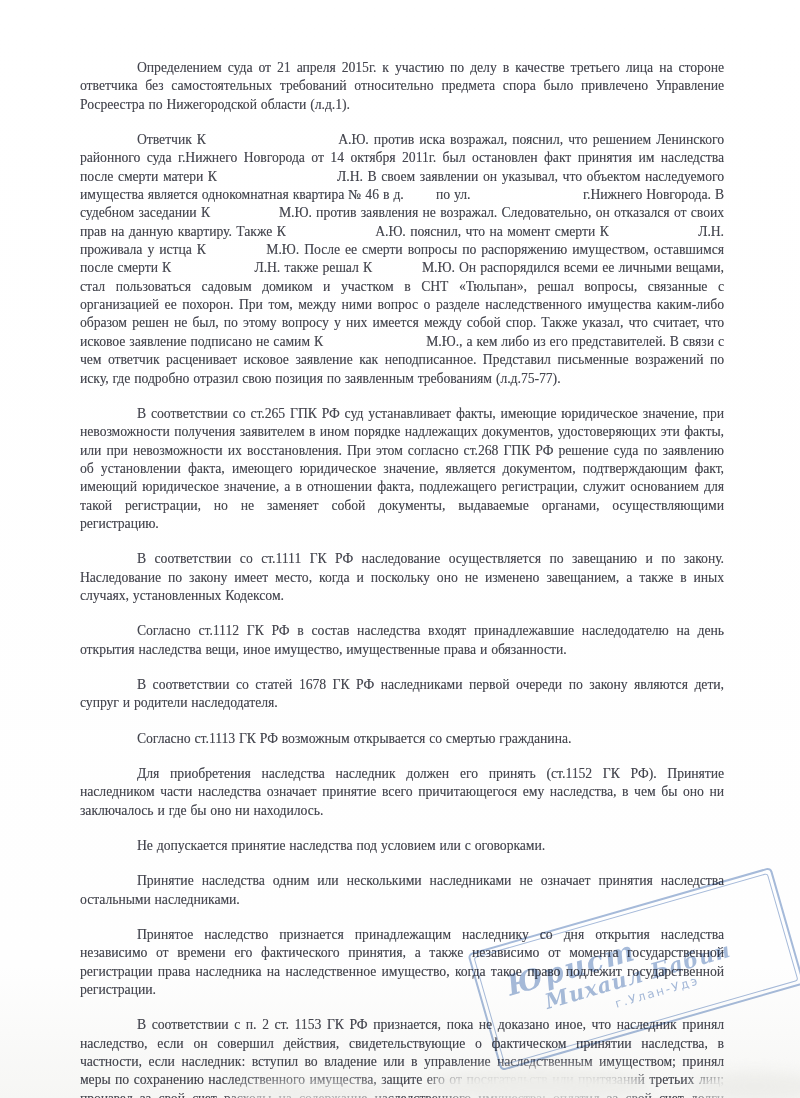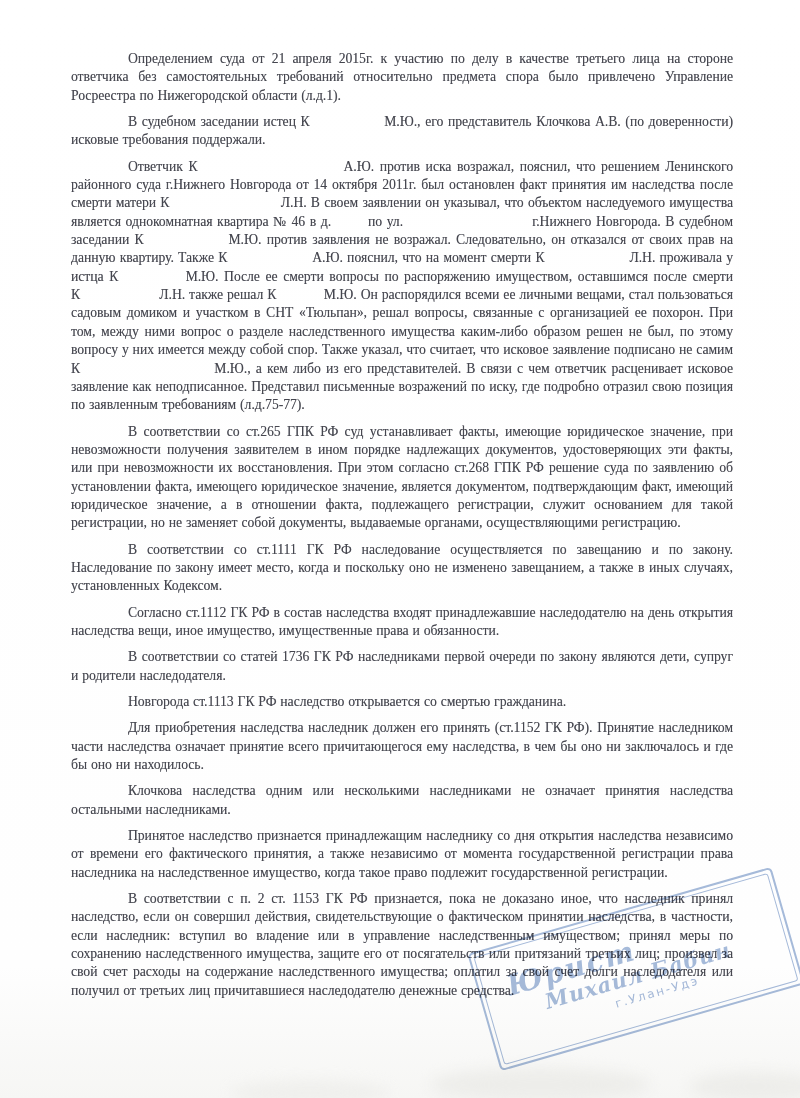--- a/index.html
+++ b/index.html
@@ -20,21 +20,21 @@
     left: 63px;
     top: 42px;
     width: 678px;
     font-size: 13.6px;
     line-height: 18.35px;
     color: #45464f;
     text-align: justify;
     text-shadow: 0.2px 0.2px 0.5px rgba(69, 70, 79, 0.45);
   }
   .para {
-    margin: 8px;
+    margin: 17px;
     text-indent: 57px;
     word-spacing: 0.5px;
   }
   
   .stamp {
     position: absolute;
     left: 478px;
     top: 908px;
     width: 312px;
     height: 118px;
@@ -86,29 +86,29 @@
   .smudge.b { left: 690px; top: 1072px; width: 130px; height: 30px; }
   .smudge.c { left: 230px; top: 1080px; width: 160px; height: 26px; opacity: .7; }
 </style>
 </head>
 <body>
 
 <main class="page">
 
   <section class="text-block">
     <p class="para">Определением суда от 21 апреля 2015г. к участию по делу в качестве третьего лица на стороне ответчика без самостоятельных требований относительно предмета спора было привлечено Управление Росреестра по Нижегородской области (л.д.1).</p>
-    <p class="para">В судебном заседании истец К&nbsp;&nbsp;&nbsp;&nbsp;&nbsp;&nbsp;&nbsp;&nbsp;&nbsp;&nbsp;&nbsp;&nbsp;&nbsp;&nbsp;&nbsp;&nbsp;М.Ю., его представитель Клочкова А.В. (по доверенности) исковые требования поддержали.</p>
     <p class="para">Ответчик К&nbsp;&nbsp;&nbsp;&nbsp;&nbsp;&nbsp;&nbsp;&nbsp;&nbsp;&nbsp;&nbsp;&nbsp;&nbsp;&nbsp;&nbsp;&nbsp;&nbsp;&nbsp;&nbsp;&nbsp;&nbsp;&nbsp;&nbsp;&nbsp;&nbsp;&nbsp;А.Ю. против иска возражал, пояснил, что решением Ленинского районного суда г.Нижнего Новгорода от 14 октября 2011г. был остановлен факт принятия им наследства после смерти матери К&nbsp;&nbsp;&nbsp;&nbsp;&nbsp;&nbsp;&nbsp;&nbsp;&nbsp;&nbsp;&nbsp;&nbsp;&nbsp;&nbsp;&nbsp;&nbsp;&nbsp;&nbsp;&nbsp;&nbsp;&nbsp;&nbsp;&nbsp;&nbsp;&nbsp;&nbsp;Л.Н. В своем заявлении он указывал, что объектом наследуемого имущества является однокомнатная квартира № 46 в д.&nbsp;&nbsp;&nbsp;&nbsp;&nbsp;&nbsp;&nbsp;&nbsp;по ул.&nbsp;&nbsp;&nbsp;&nbsp;&nbsp;&nbsp;&nbsp;&nbsp;&nbsp;&nbsp;&nbsp;&nbsp;&nbsp;&nbsp;&nbsp;&nbsp;&nbsp;&nbsp;&nbsp;&nbsp;&nbsp;&nbsp;&nbsp;&nbsp;&nbsp;&nbsp;&nbsp;&nbsp;г.Нижнего Новгорода. В судебном заседании К&nbsp;&nbsp;&nbsp;&nbsp;&nbsp;&nbsp;&nbsp;&nbsp;&nbsp;&nbsp;&nbsp;&nbsp;&nbsp;&nbsp;&nbsp;&nbsp;М.Ю. против заявления не возражал. Следовательно, он отказался от своих прав на данную квартиру. Также К&nbsp;&nbsp;&nbsp;&nbsp;&nbsp;&nbsp;&nbsp;&nbsp;&nbsp;&nbsp;&nbsp;&nbsp;&nbsp;&nbsp;&nbsp;&nbsp;&nbsp;&nbsp;&nbsp;&nbsp;А.Ю. пояснил, что на момент смерти К&nbsp;&nbsp;&nbsp;&nbsp;&nbsp;&nbsp;&nbsp;&nbsp;&nbsp;&nbsp;&nbsp;&nbsp;&nbsp;&nbsp;&nbsp;&nbsp;&nbsp;&nbsp;&nbsp;&nbsp;Л.Н. проживала у истца К&nbsp;&nbsp;&nbsp;&nbsp;&nbsp;&nbsp;&nbsp;&nbsp;&nbsp;&nbsp;&nbsp;&nbsp;М.Ю. После ее смерти вопросы по распоряжению имуществом, оставшимся после смерти К&nbsp;&nbsp;&nbsp;&nbsp;&nbsp;&nbsp;&nbsp;&nbsp;&nbsp;&nbsp;&nbsp;&nbsp;&nbsp;&nbsp;&nbsp;&nbsp;&nbsp;&nbsp;&nbsp;&nbsp;Л.Н. также решал К&nbsp;&nbsp;&nbsp;&nbsp;&nbsp;&nbsp;&nbsp;&nbsp;&nbsp;&nbsp;&nbsp;&nbsp;М.Ю. Он распорядился всеми ее личными вещами, стал пользоваться садовым домиком и участком в СНТ «Тюльпан», решал вопросы, связанные с организацией ее похорон. При том, между ними вопрос о разделе наследственного имущества каким-либо образом решен не был, по этому вопросу у них имеется между собой спор. Также указал, что считает, что исковое заявление подписано не самим К&nbsp;&nbsp;&nbsp;&nbsp;&nbsp;&nbsp;&nbsp;&nbsp;&nbsp;&nbsp;&nbsp;&nbsp;&nbsp;&nbsp;&nbsp;&nbsp;&nbsp;&nbsp;&nbsp;&nbsp;&nbsp;&nbsp;&nbsp;&nbsp;&nbsp;&nbsp;М.Ю., а кем либо из его представителей. В связи с чем ответчик расценивает исковое заявление как неподписанное. Представил письменные возражений по иску, где подробно отразил свою позиция по заявленным требованиям (л.д.75-77).</p>
     <p class="para">В соответствии со ст.265 ГПК РФ суд устанавливает факты, имеющие юридическое значение, при невозможности получения заявителем в ином порядке надлежащих документов, удостоверяющих эти факты, или при невозможности их восстановления. При этом согласно ст.268 ГПК РФ решение суда по заявлению об установлении факта, имеющего юридическое значение, является документом, подтверждающим факт, имеющий юридическое значение, а в отношении факта, подлежащего регистрации, служит основанием для такой регистрации, но не заменяет собой документы, выдаваемые органами, осуществляющими регистрацию.</p>
     <p class="para">В соответствии со ст.1111 ГК РФ наследование осуществляется по завещанию и по закону. Наследование по закону имеет место, когда и поскольку оно не изменено завещанием, а также в иных случаях, установленных Кодексом.</p>
     <p class="para">Согласно ст.1112 ГК РФ в состав наследства входят принадлежавшие наследодателю на день открытия наследства вещи, иное имущество, имущественные права и обязанности.</p>
-    <p class="para">В соответствии со статей 1736 ГК РФ наследниками первой очереди по закону являются дети, супруг и родители наследодателя.</p>
-    <p class="para">Новгорода ст.1113 ГК РФ наследство открывается со смертью гражданина.</p>
+    <p class="para">В соответствии со статей 1678 ГК РФ наследниками первой очереди по закону являются дети, супруг и родители наследодателя.</p>
+    <p class="para">Согласно ст.1113 ГК РФ возможным открывается со смертью гражданина.</p>
     <p class="para">Для приобретения наследства наследник должен его принять (ст.1152 ГК РФ). Принятие наследником части наследства означает принятие всего причитающегося ему наследства, в чем бы оно ни заключалось и где бы оно ни находилось.</p>
-    <p class="para">Клочкова наследства одним или несколькими наследниками не означает принятия наследства остальными наследниками.</p>
+    <p class="para">Не допускается принятие наследства под условием или с оговорками.</p>
+    <p class="para">Принятие наследства одним или несколькими наследниками не означает принятия наследства остальными наследниками.</p>
     <p class="para">Принятое наследство признается принадлежащим наследнику со дня открытия наследства независимо от времени его фактического принятия, а также независимо от момента государственной регистрации права наследника на наследственное имущество, когда такое право подлежит государственной регистрации.</p>
     <p class="para">В соответствии с п. 2 ст. 1153 ГК РФ признается, пока не доказано иное, что наследник принял наследство, если он совершил действия, свидетельствующие о фактическом принятии наследства, в частности, если наследник: вступил во владение или в управление наследственным имуществом; принял меры по сохранению наследственного имущества, защите его от посягательств или притязаний третьих лиц; произвел за свой счет расходы на содержание наследственного имущества; оплатил за свой счет долги наследодателя или получил от третьих лиц причитавшиеся наследодателю денежные средства.</p>
   </section>
 
   <div class="stamp">
     <div class="line1">Юрист</div>
     <div class="line2">Михаил Бабин</div>
     <div class="line3">г.Улан-Удэ</div>
   </div>
 

